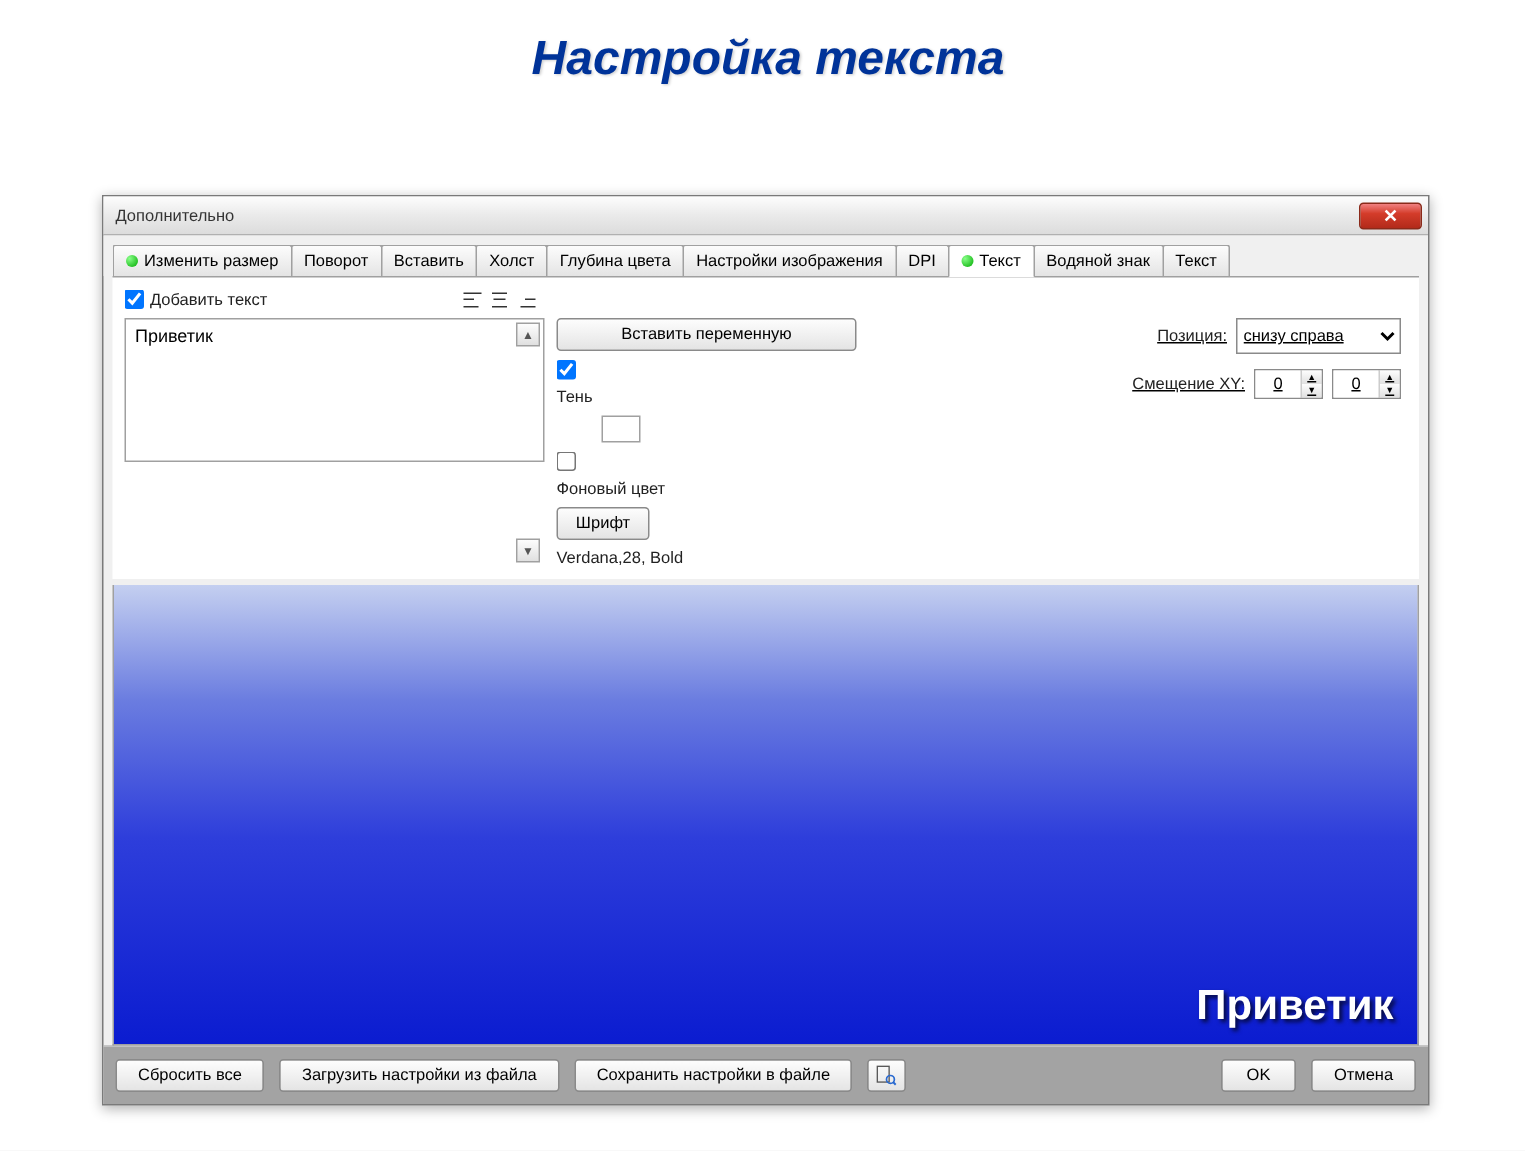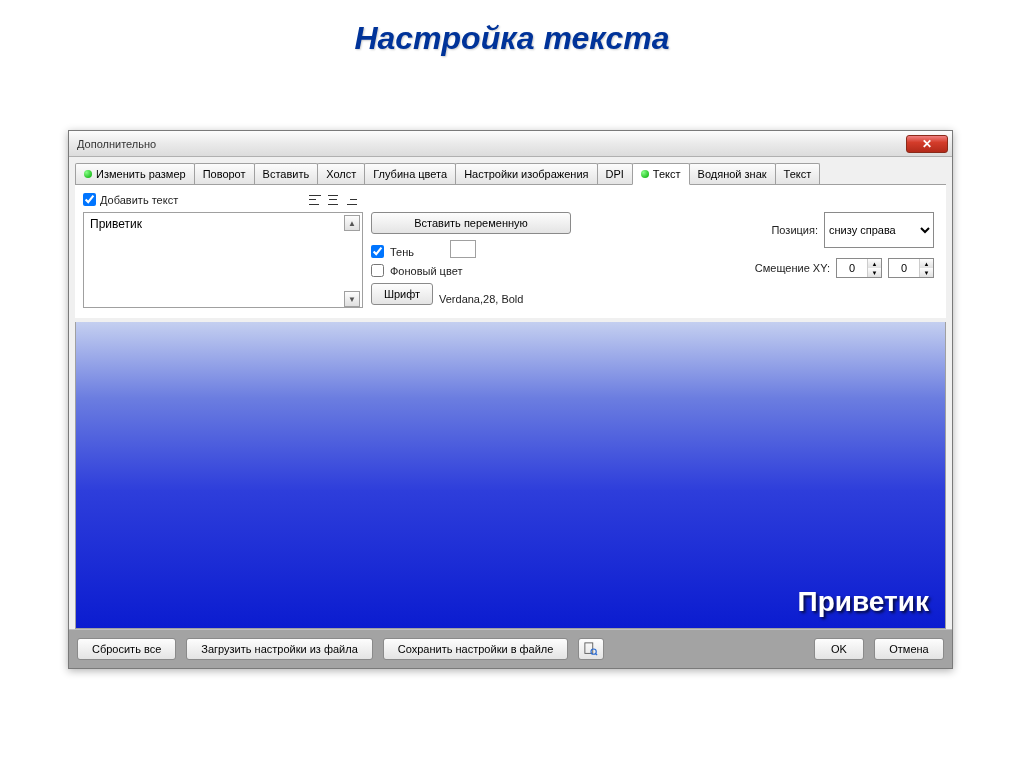--- a/index.html
+++ b/index.html
@@ -170,37 +170,37 @@
     border-radius: 3px;
     padding: 0 14px;
     font-size: 11px;
     cursor: pointer;
     display: inline-flex;
     align-items: center;
     justify-content: center;
   }
   .btn-wide { width: 200px; }
   .btn-small { width: 62px; }
-  .row-inline { display:flex; align-items:flex-end; gap:6px; }
+  .row-inline { display:flex; align-items:flex-start; gap:6px;flex-direction:column; }
   .color-swatch {
     width: 26px; height: 18px; background:#fff; border:1px solid #a0a0a0;
     margin-left: 30px;
   }
   .right-col {
     flex: 1;
     display:flex;
     flex-direction:column;
     gap:10px;
     align-items:flex-end;
     padding-right:4px;
   }
-  .field-row { display:flex; align-items:center; gap:6px; }
+  .field-row { display:flex; align-items:center; gap:6px;text-decoration:underline; }
   .label { font-size:11px; color:#222; }
   select.combo {
-    width: 110px; height:36px;
+    width: 110px; height:24px;
     border:1px solid #8a8a8a;
     font-size:11px;
     background:#fff;
   }
   .spinner {
     display:flex; align-items:stretch;
     border:1px solid #8a8a8a;
     height:20px;
     background:#fff;
   }

